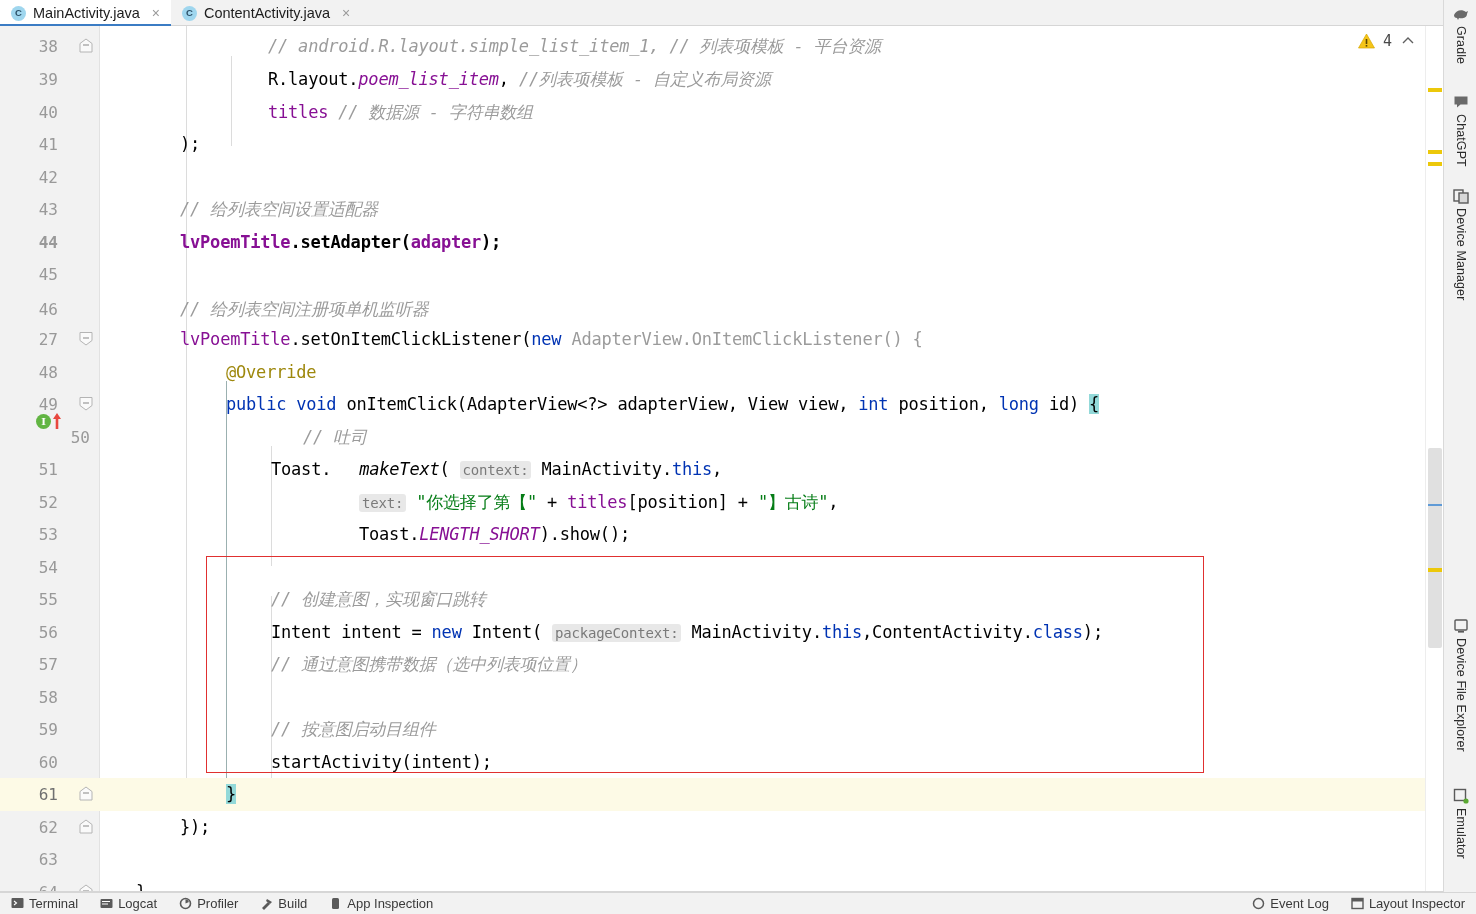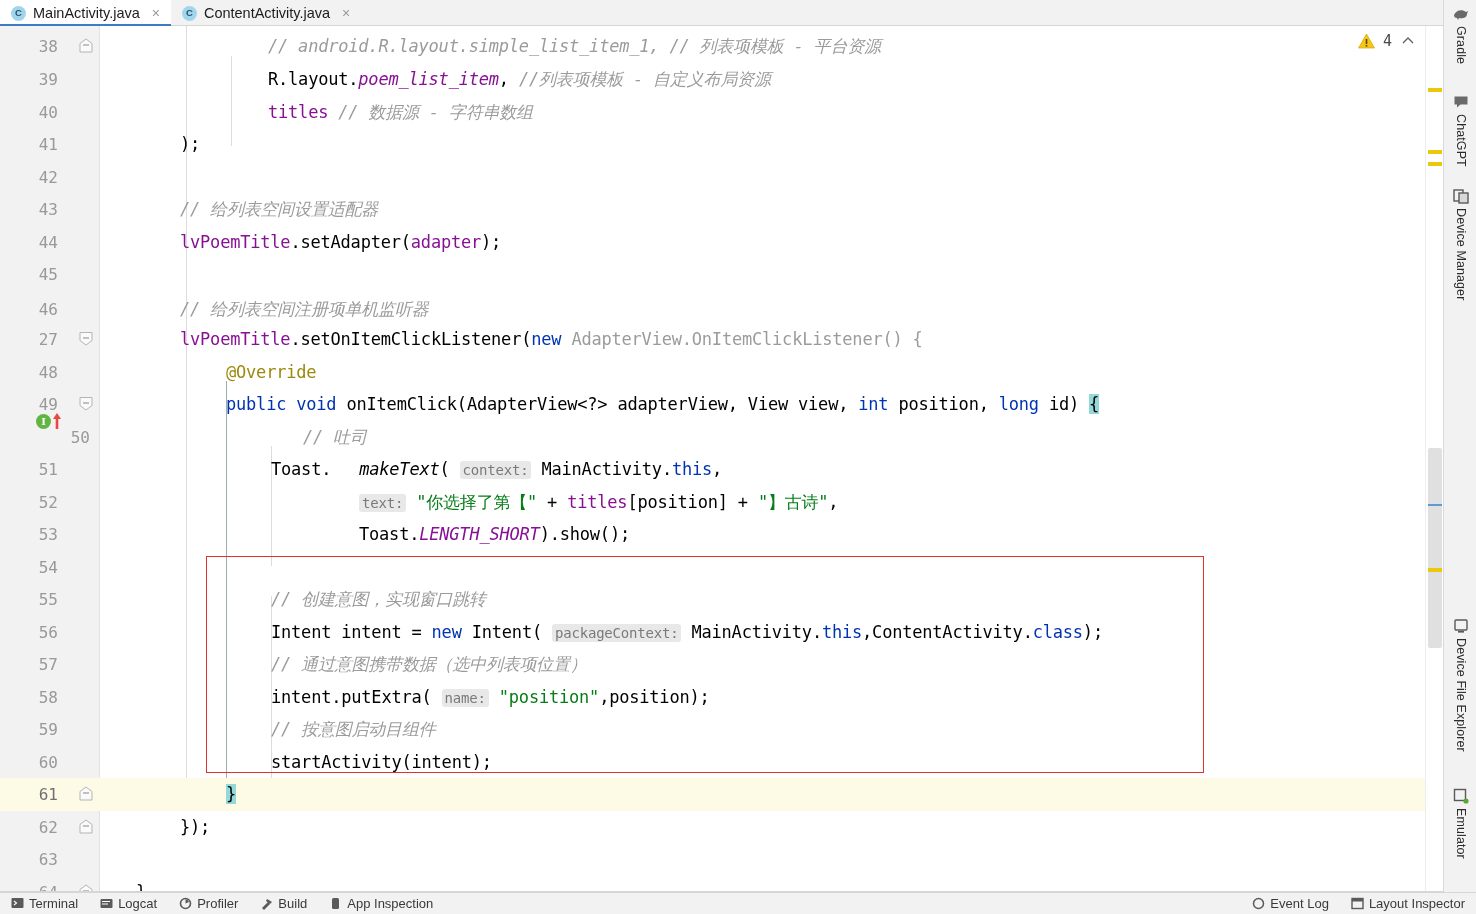--- a/index.html
+++ b/index.html
@@ -301,21 +301,21 @@
 
     <div class="line" style="top:135px;">
       <span class="lnum">42</span>
     </div>
 
     <div class="line" style="top:167px;">
       <span class="lnum">43</span>
       <span class="code" style="left:180px;"><span class="cmt">// 给列表空间设置适配器</span></span>
     </div>
 
-    <div class="line" style="top:200px;">
+    <div class="line" style="top:200px;font-weight:bold;">
       <span class="lnum">44</span>
       <span class="code" style="left:180px;"><span class="fld">lvPoemTitle</span><span>.setAdapter(</span><span class="fld">adapter</span><span>);</span></span>
     </div>
 
     <div class="line" style="top:232px;">
       <span class="lnum">45</span>
     </div>
 
     <div class="line" style="top:255px;margin-top:12px;">
       <span class="lnum">46</span>
@@ -383,21 +383,20 @@
       <span class="code" style="left:271px;"><span>Intent intent = </span><span class="kw">new</span><span> Intent( </span><span class="hint">packageContext:</span><span> MainActivity.</span><span class="kw">this</span><span>,ContentActivity.</span><span class="kw">class</span><span>);</span></span>
     </div>
 
     <div class="line" style="top:622px;">
       <span class="lnum">57</span>
       <span class="code" style="left:271px;"><span class="cmt">// 通过意图携带数据（选中列表项位置）</span></span>
     </div>
 
     <div class="line" style="top:655px;">
       <span class="lnum">58</span>
-      <span class="code" style="left:271px;"><span>intent.putExtra( </span><span class="hint">name:</span><span class="str"> "position"</span><span>,position);</span></span>
     </div>
 
     <div class="line" style="top:687px;">
       <span class="lnum">59</span>
       <span class="code" style="left:271px;"><span class="cmt">// 按意图启动目组件</span></span>
     </div>
 
     <div class="line" style="top:720px;">
       <span class="lnum">60</span>
       <span class="code" style="left:271px;"><span>startActivity(intent);</span></span>

